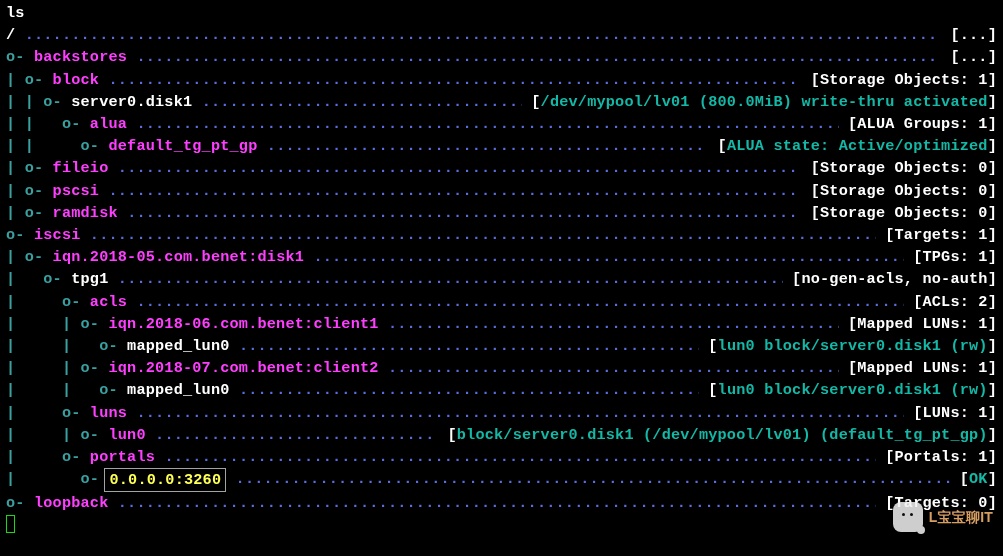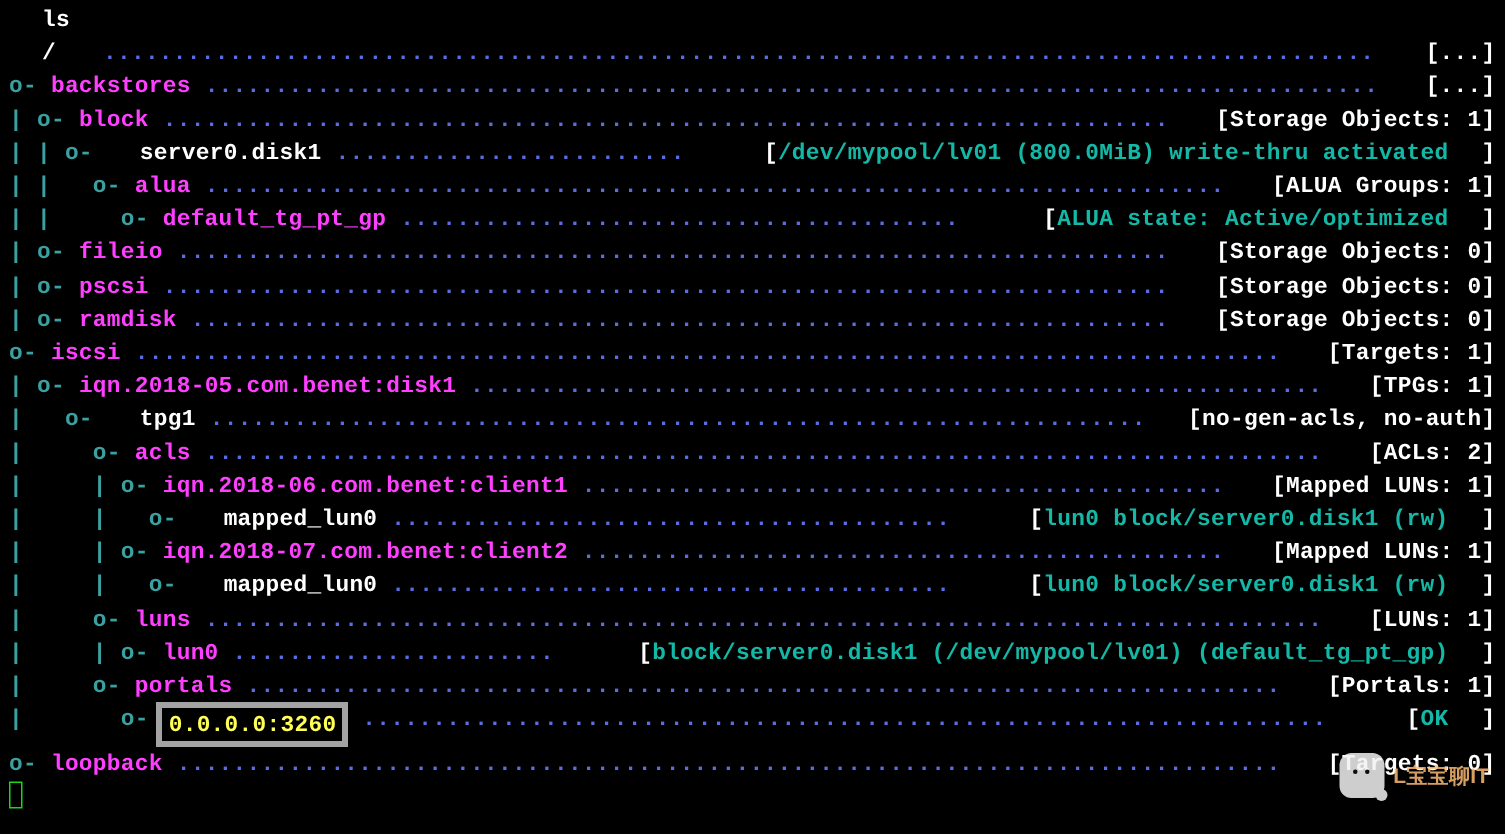--- a/index.html
+++ b/index.html
@@ -17,26 +17,26 @@
     font-weight:600;
     letter-spacing:.2px;
   }
   .row { display:flex; white-space:pre; }
   .lead { flex:0 0 auto; }
   .dots { flex:1 1 auto; overflow:hidden; font-family:inherit; }
   .status { flex:0 0 auto; }
   .c-cyan   { color:#3aa0a0; }   
   .c-blue   { color:#5b6ee1; }   
   .c-mag    { color:#ff3fff; }   
-  .c-white  { color:#fff;margin-left:22px; }
+  .c-white  { color:#fff; }
   .c-green  { color:#14b8a6; }
   .c-yellow { color:#ffff55; }
   .bold     { font-weight:700;font-family:Liberation Mono, monospace; }
   .redbox {
-    border:4px solid #a3a3a3;
+    border:1px solid #a3a3a3;
     padding:0 4px;
     margin-left:-4px;
     text-align:center;
   }
   .cursor {
     display:inline-block;
     width:9px; height:18px;
     border:1px solid #18d818;
     vertical-align:middle;
   }

